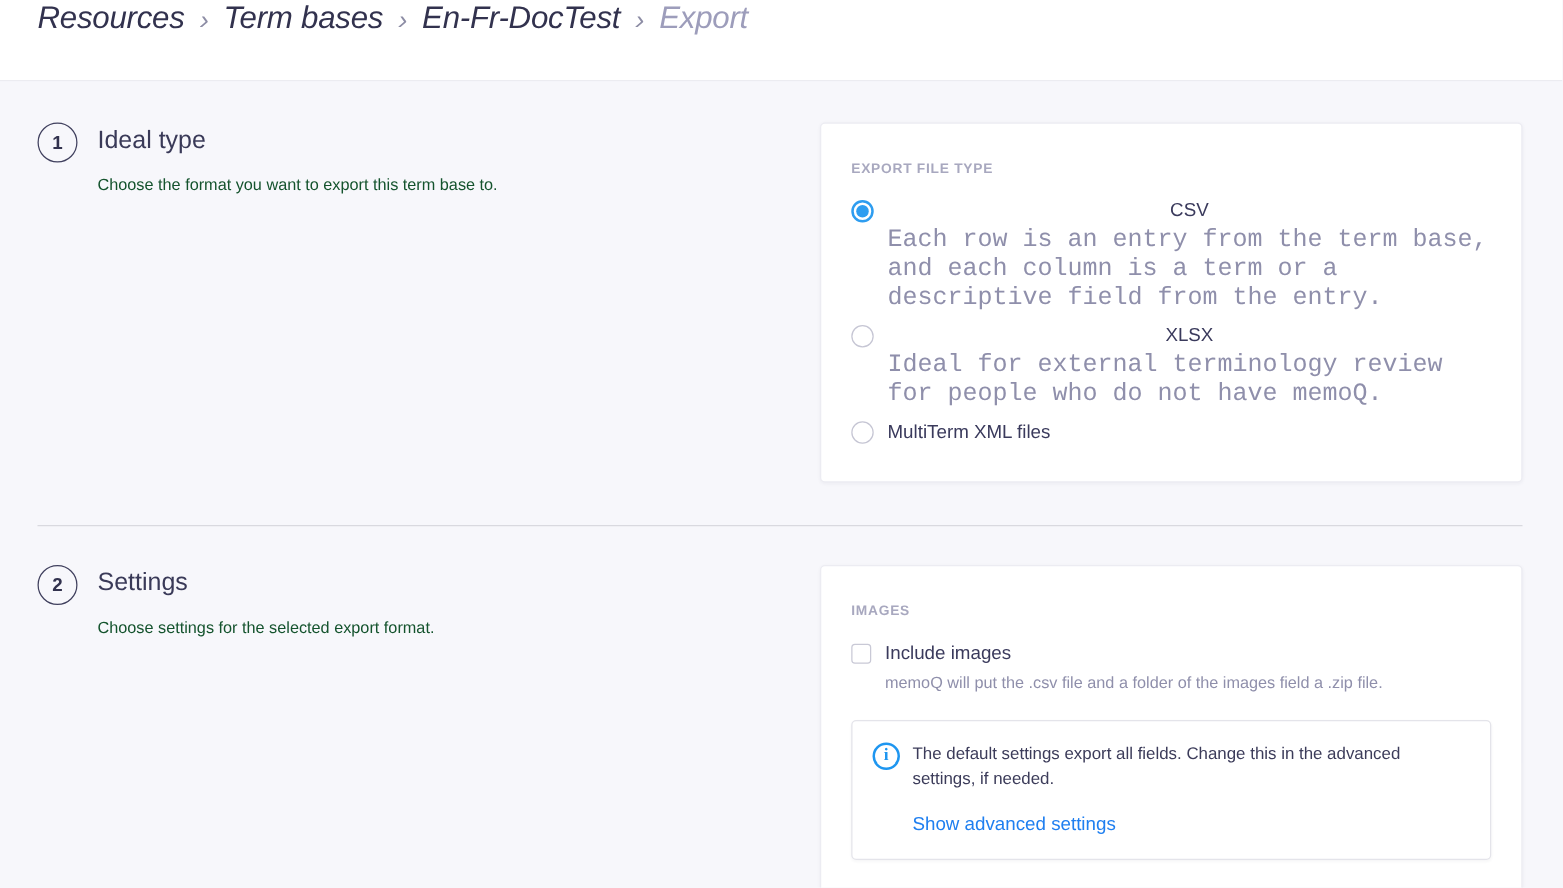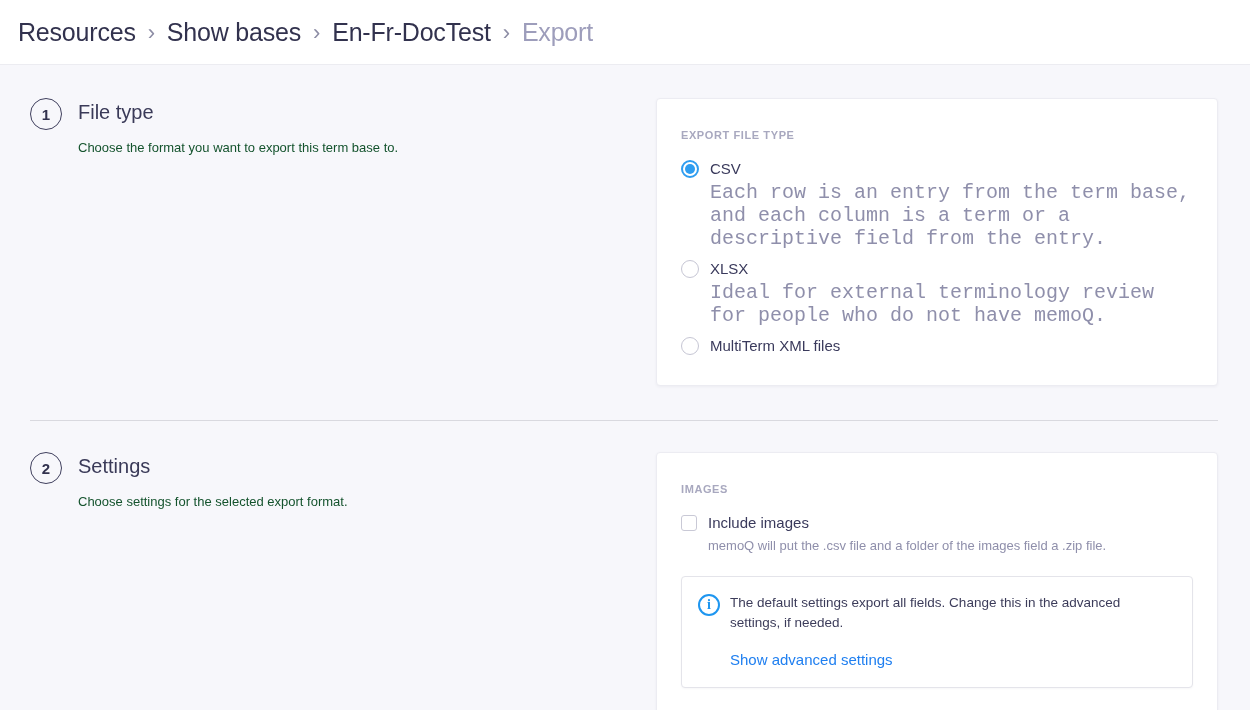--- a/index.html
+++ b/index.html
@@ -10,22 +10,23 @@
     color: #32324e;
     overflow: hidden;
   }
 
   
   .topbar {
     height: 65px;
     background: #ffffff;
     border-bottom: 1px solid #ececf1;
     display: flex;
-    align-items: center;
-    padding-left: 18px;
+    align-items: flex-start;
+    padding-left: 30px;
+    font-style: italic;
   }
   .breadcrumb { display: flex; align-items: center; font-size: 25px; letter-spacing: -0.2px; }
   .crumb { color: #32324e; text-decoration: none; cursor: pointer; }
   .crumb.current { color: #9d9dbb; cursor: default; }
   .sep { color: #8d8da5; margin: 0 12px; font-size: 22px; padding-top: 2px; }
 
   
   .content { padding: 33px 32px 20px 30px; }
   .row { display: flex; justify-content: space-between; align-items: flex-start; }
 
@@ -63,21 +64,21 @@
     width: 18px; height: 18px; flex: none;
     border: 1px solid #c6c6d4; border-radius: 50%;
     background: #fff; position: relative; margin-top: 2px;
   }
   .radio.checked { border: 2px solid #2e9df0; }
   .radio.checked .dot {
     position: absolute; inset: 2px;
     background: #2e9df0; border-radius: 50%;
   }
   .option-body { margin-left: 11px; }
-  .option-label { font-size: 15px; color: #3a3a5c; font-weight: 500; line-height: 22px; }
+  .option-label { font-size: 15px; color: #3a3a5c; font-weight: 500; line-height: 22px; text-align: center; }
   .option-desc  { font-size: 20px; color: #8f8fab; line-height: 23px; max-width: 492px; margin-top: 1px; margin-bottom: 4px; font-family: Liberation Mono, monospace; }
 
   
   .check-row { display: flex; align-items: flex-start; cursor: pointer; }
   .checkbox {
     width: 16px; height: 16px; flex: none;
     border: 1px solid #c9c9d6; border-radius: 3px;
     background: #fff; margin-top: 3px;
   }
   .check-body { margin-left: 11px; }
@@ -119,35 +120,35 @@
 </style>
 </head>
 <body>
 
 <div class="page">
 
   <header class="topbar">
     <nav class="breadcrumb">
       <a class="crumb">Resources</a>
       <span class="sep">›</span>
-      <a class="crumb">Show bases</a>
+      <a class="crumb">Term bases</a>
       <span class="sep">›</span>
       <a class="crumb">En-Fr-DocTest</a>
       <span class="sep">›</span>
       <span class="crumb current">Export</span>
     </nav>
   </header>
 
   <main class="content">
 
     <section class="row">
       <div class="intro">
         <div class="step-circle">1</div>
         <div class="intro-text">
-          <h2>File type</h2>
+          <h2>Ideal type</h2>
           <p>Choose the format you want to export this term base to.</p>
         </div>
       </div>
 
       <div class="card">
         <div class="group-label">EXPORT FILE TYPE</div>
 
         <div class="option">
           <span class="radio checked">
               <span class="dot"></span>

